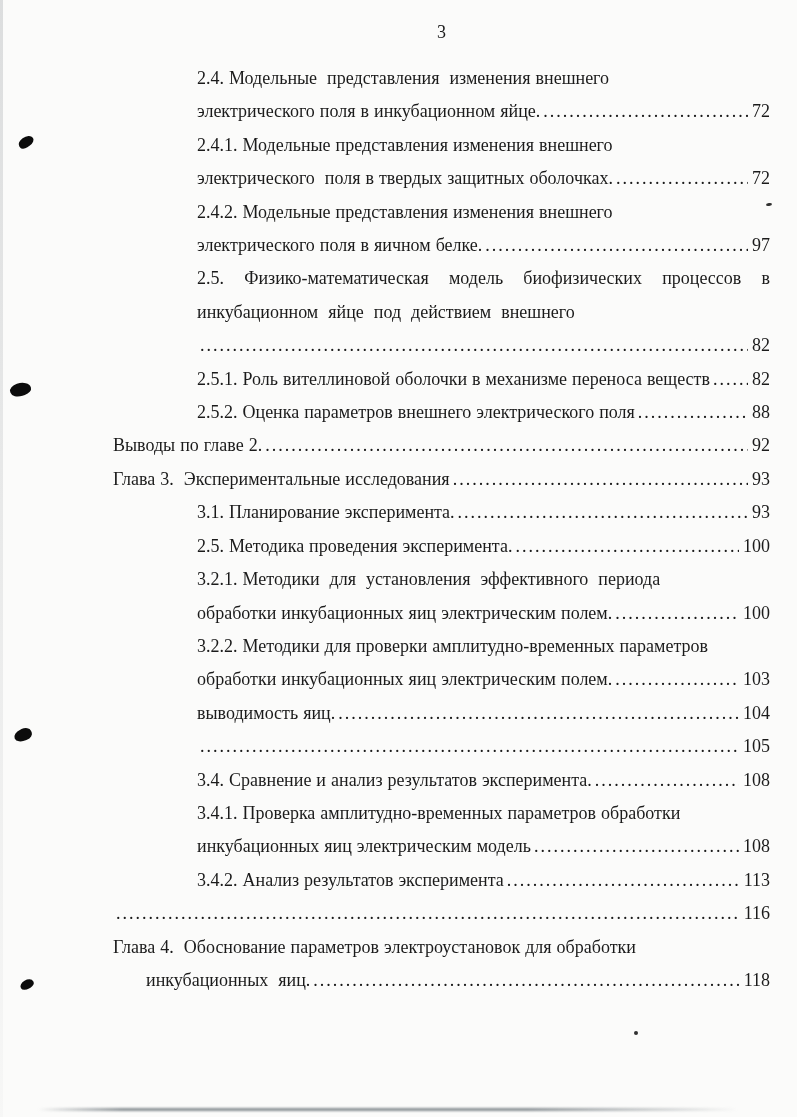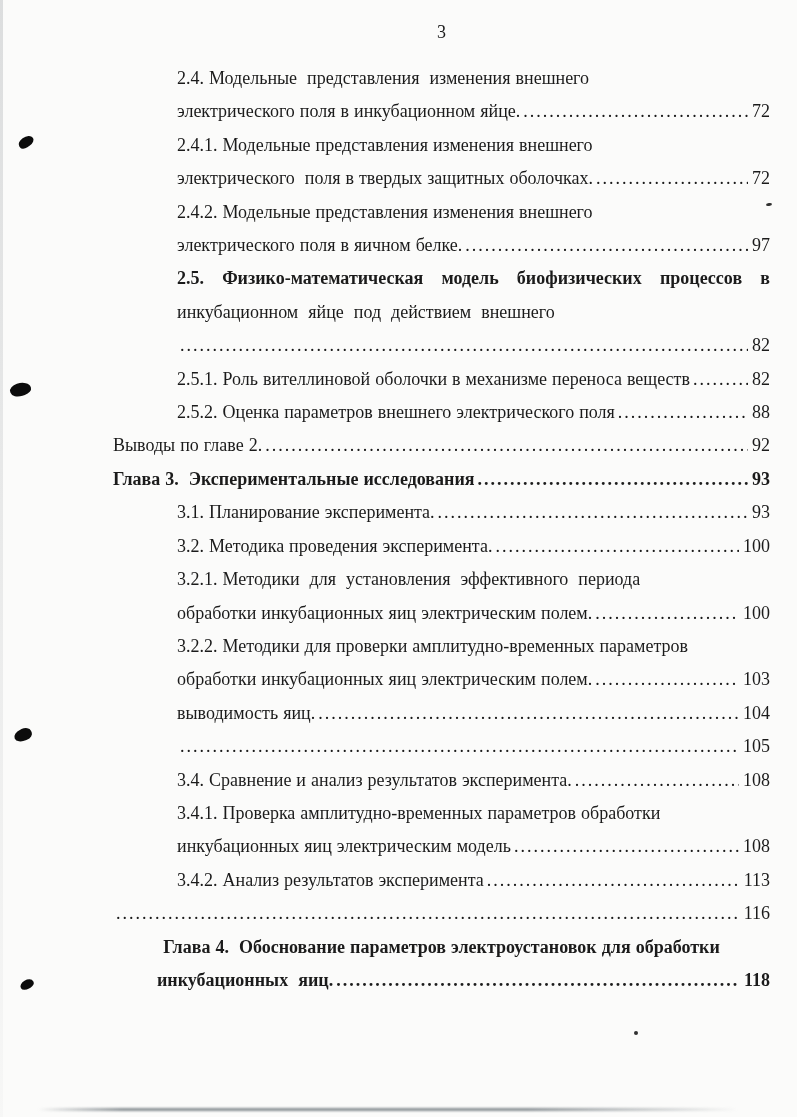--- a/index.html
+++ b/index.html
@@ -25,26 +25,26 @@
   .toc {
     margin-top: 18px;
     font-size: 18px;
     line-height: 33.4px;
     word-spacing: 0.5px;
   }
   .toc-line {
     display: flex;
     align-items: stretch;
   }
-  .toc-line.sub  { margin-left: 64px; }
-  .toc-line.sub2 { margin-left: 44px; }
-  .toc-line.bold { font-weight: bold; text-align: center; }
+  .toc-line.sub  { margin-left: 84px; }
+  .toc-line.sub2 { margin-left: 33px; }
+  .toc-line.bold { font-weight: normal; }
   .toc-line.nopage { display: block; }
   .toc-line.just { text-align: justify; text-align-last: justify; }
-  .toc-line.just .t { white-space: normal; font-weight: bold; }
+  .toc-line.just .t { white-space: normal; }
   .t {
     white-space: pre;
     flex: 0 0 auto;
   }
   .leader {
     flex: 1 1 0;
     min-width: 0;
     overflow: hidden;
     white-space: nowrap;
     letter-spacing: 2px;
@@ -152,21 +152,21 @@
     <span class="t">Глава 3.  Экспериментальные исследования</span>
     <span class="leader">................................................................................................................................................</span>
     <span class="pg">93</span>
   </div>
         <div class="toc-line sub">
     <span class="t">3.1. Планирование эксперимента.</span>
     <span class="leader">................................................................................................................................................</span>
     <span class="pg">93</span>
   </div>
         <div class="toc-line sub">
-    <span class="t">3.2. Методика проведения эксперимента.</span>
+    <span class="t">2.5. Методика проведения эксперимента.</span>
     <span class="leader">................................................................................................................................................</span>
     <span class="pg">100</span>
   </div>
         <div class="toc-line sub nopage">
     <span class="t">3.2.1. Методики  для  установления  эффективного  периода</span>
     
     
   </div>
         <div class="toc-line sub">
     <span class="t">обработки инкубационных яиц электрическим полем.</span>

